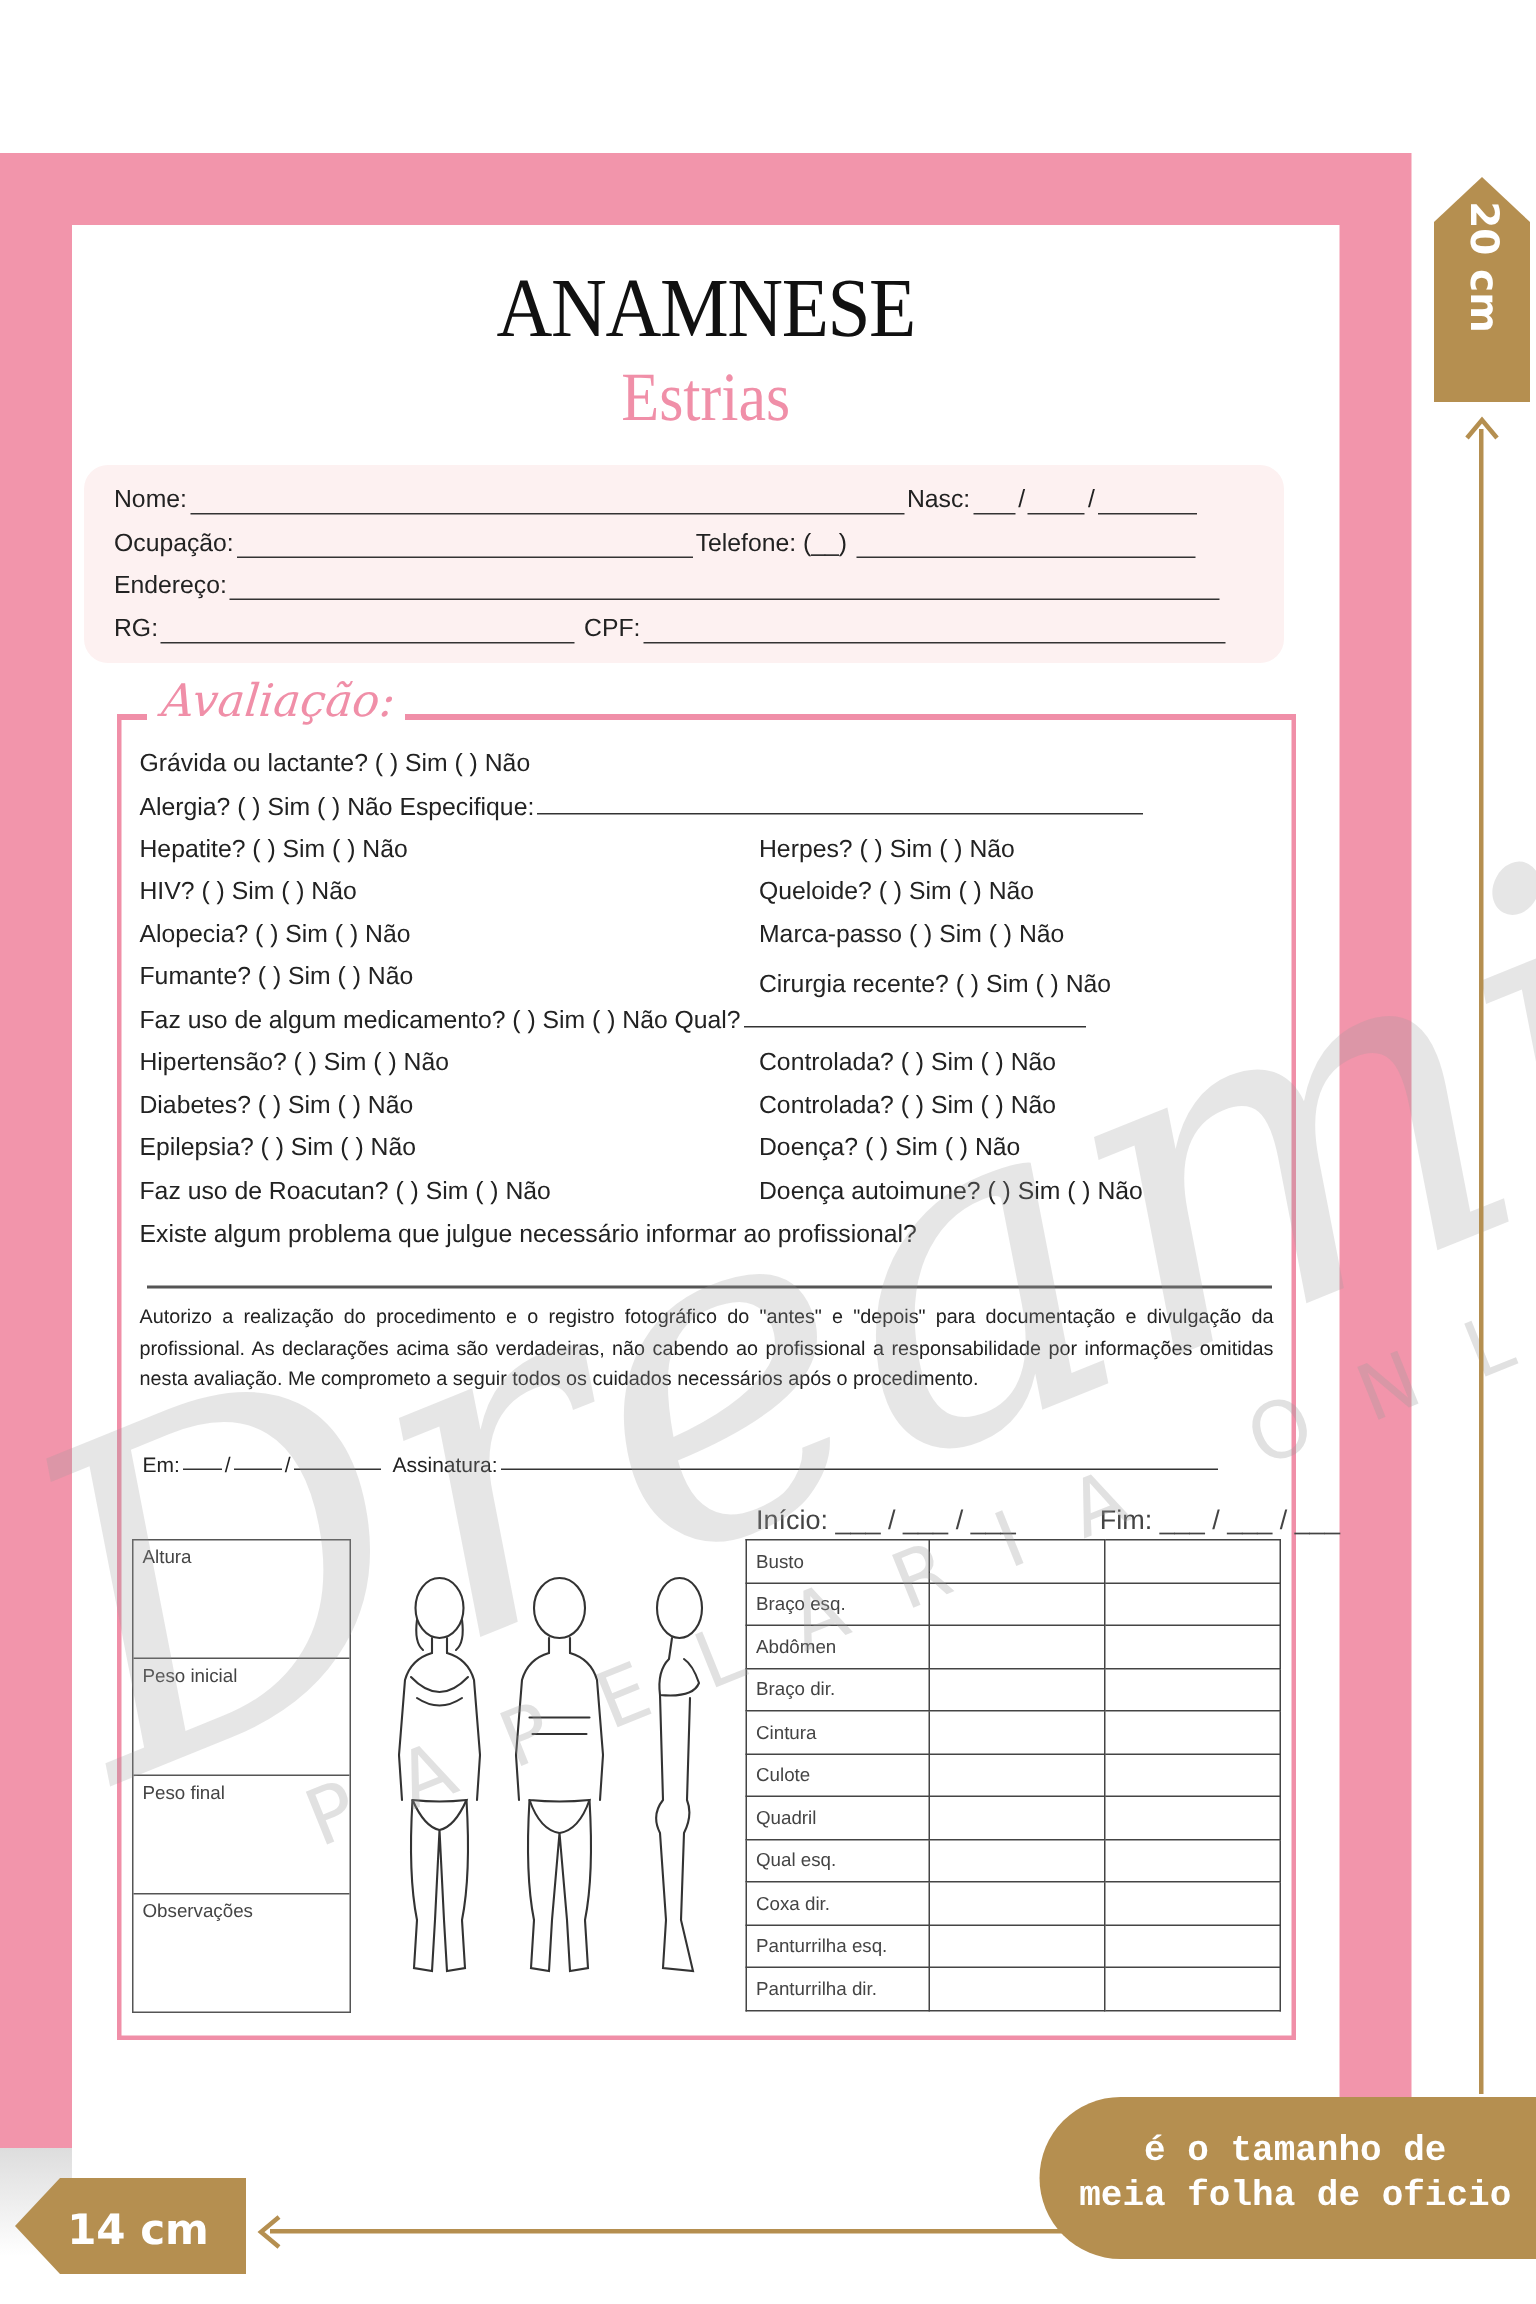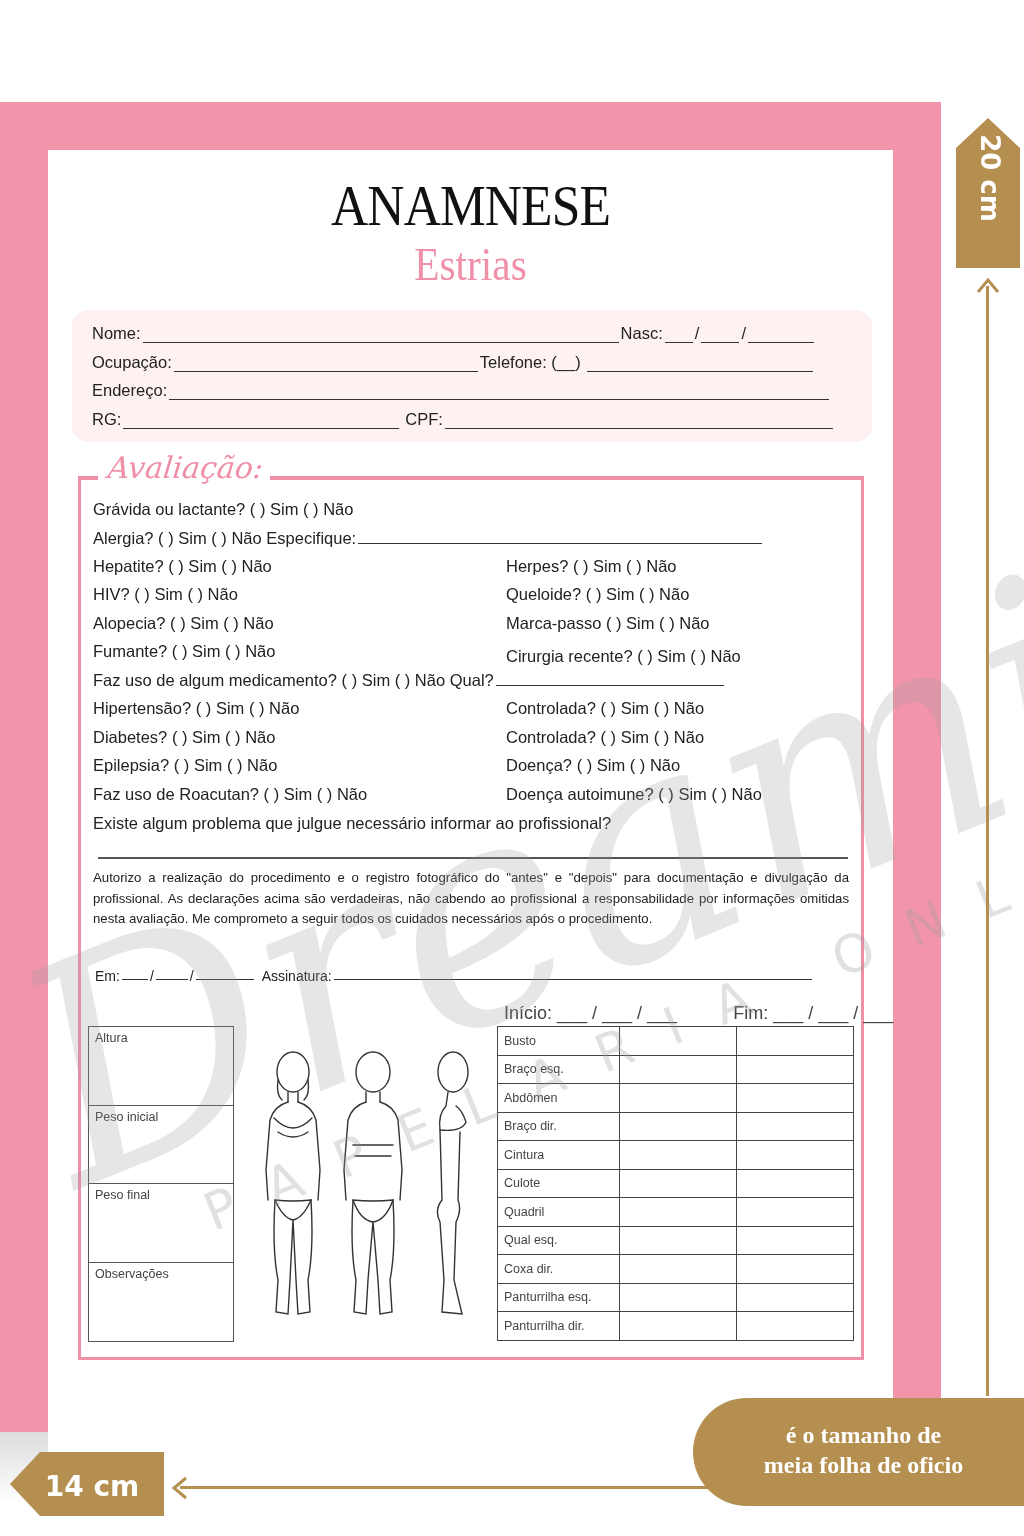--- a/index.html
+++ b/index.html
@@ -3,21 +3,21 @@
 <meta charset="utf-8">
 <style>
   *{box-sizing:border-box;margin:0;padding:0}
   html,body{width:1024px;height:1536px;background:#fff;overflow:hidden}
   body{position:relative;font-family:"Liberation Sans",sans-serif;color:#222}
   .shadow{position:absolute;left:0;top:1430px;width:940px;height:106px;background:linear-gradient(#dcdcdc,#fff 70%)}
   .frame{position:absolute;left:0;top:102px;width:941px;height:1330px;background:#f295ab}
   .paper{position:absolute;left:48px;top:150px;width:845px;height:1512px;background:#fff}
   .title{position:absolute;left:0;width:845px;top:24px;text-align:center;font-family:"Liberation Serif",serif;font-size:56px;letter-spacing:-1px;color:#111;transform:scaleX(0.92)}
   .subtitle{position:absolute;left:0;width:845px;top:88px;text-align:center;font-family:"Liberation Serif",serif;font-size:46px;color:#f08fa8;transform:scaleX(0.9)}
-  .idbox{position:absolute;left:24px;top:160px;width:800px;height:132px;background:#fdf1f1;border-radius:16px}
+  .idbox{position:absolute;left:8px;top:160px;width:800px;height:132px;background:#fdf1f1;border-radius:16px}
   .line{position:absolute;font-size:16.5px;color:#222;white-space:nowrap;display:flex;align-items:flex-end}
   .blank{display:inline-block;border-bottom:1px solid #333;height:14px;margin:0 2px}
   .eval-title{position:absolute;left:60px;top:300px;font-family:"DejaVu Serif",serif;font-style:italic;font-size:30px;color:#f08fa8;transform:skewX(-6deg)}
   .eval-box{position:absolute;left:30px;top:326px;width:786px;height:884px;border:3px solid #f08fa8;border-top:4px solid #f08fa8}
   .eval-gap{position:absolute;left:50px;top:318px;width:172px;height:14px;background:#fff}
   .q{position:absolute;font-size:16.5px;color:#222;white-space:nowrap}
   .sep{position:absolute;left:50px;top:707px;width:750px;border-top:2px solid #555}
   .legal{position:absolute;left:45px;top:718px;width:756px;font-size:13.2px;line-height:20.5px;text-align:justify;color:#222}
   .sig{position:absolute;left:47px;top:818px;font-size:14px;white-space:nowrap;display:flex;}
   .ltable{position:absolute;left:40px;top:876px;width:146px;border:1.5px solid #555}
@@ -26,21 +26,21 @@
   .dates{position:absolute;left:456px;top:853px;font-size:18px;color:#444;white-space:nowrap}
   .mtable{position:absolute;left:449px;top:876px;width:357px;border-collapse:collapse}
   .mtable td{border:1.5px solid #444;height:28.5px;font-size:12.5px;color:#444;padding:0 6px}
   .mtable td.lbl{width:122px}
   .figs{position:absolute;left:200px;top:900px;width:240px;height:280px}
   .watermark{position:absolute;left:0;top:0;width:1024px;height:1536px;pointer-events:none}
   .tag20{position:absolute;left:956px;top:118px;width:64px;height:150px}
   .vline{position:absolute;left:986px;top:286px;width:3px;height:1110px;background:#b58f50}
   .tag14{position:absolute;left:10px;top:1452px;width:154px;height:64px}
   .hline{position:absolute;left:180px;top:1486px;width:560px;height:3px;background:#b58f50}
-  .note{position:absolute;left:693px;top:1398px;width:331px;height:108px;background:#b58f50;border-radius:54px 0 0 54px;color:#fff;font-family:Liberation Serif, serif;font-weight:bold;font-size:24px;line-height:30px;text-align:center;padding-top:22px;padding-left:10px}
+  .note{position:absolute;left:693px;top:1398px;width:331px;height:108px;background:#b58f50;border-radius:54px 0 0 54px;color:#fff;font-family:Liberation Mono, monospace;font-weight:bold;font-size:24px;line-height:30px;text-align:center;padding-top:22px;padding-left:10px}
 </style>
 </head>
 <body>
 
 <div class="shadow"></div>
 <div class="frame"></div>
 
 <div class="paper">
   <div class="title">ANAMNESE</div>
   <div class="subtitle">Estrias</div>

